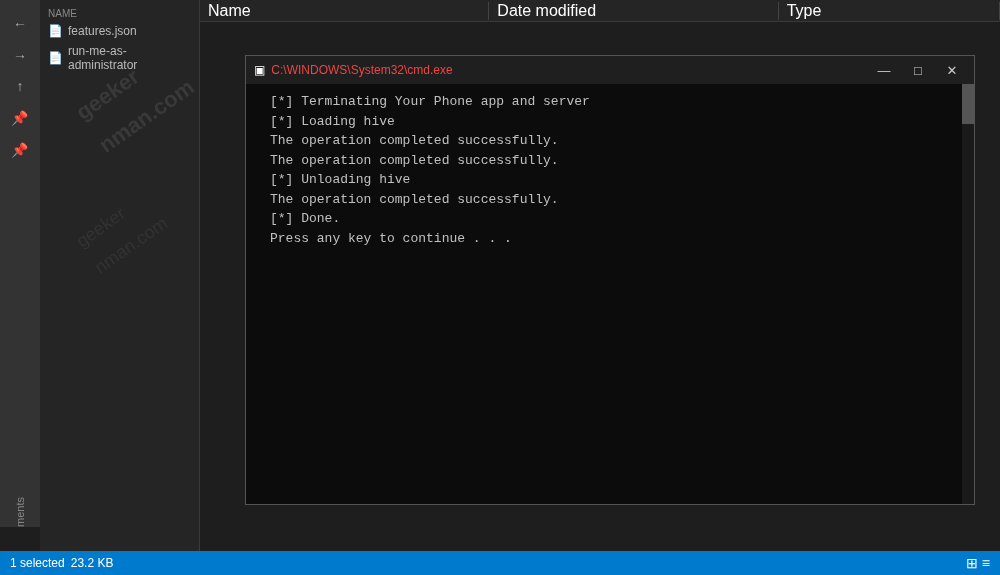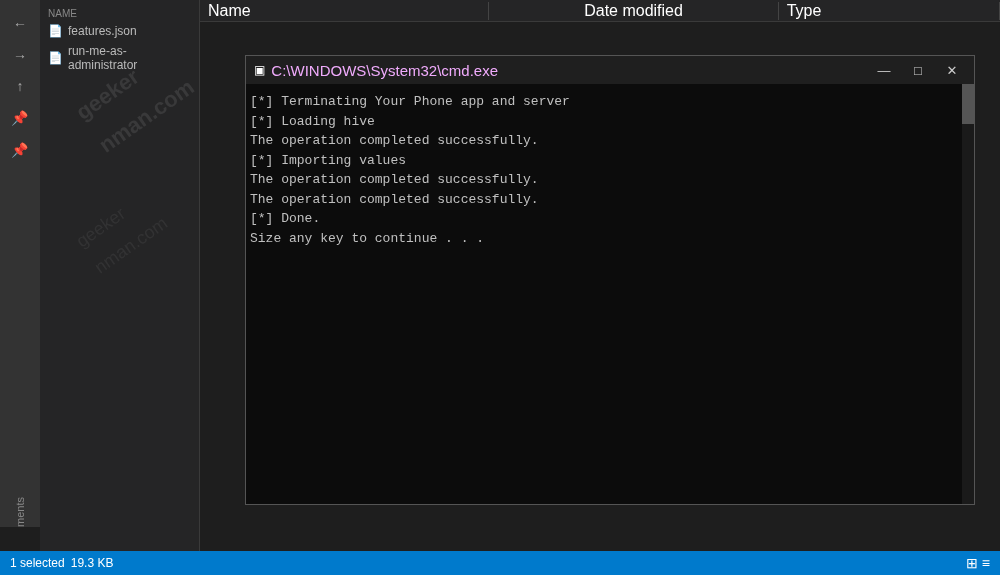--- a/index.html
+++ b/index.html
@@ -168,43 +168,43 @@
       height: 28px;
       background: #1f1f1f;
       display: flex;
       align-items: center;
       padding: 0 8px;
       gap: 6px;
       flex-shrink: 0;
     }
     .cmd-title-icon { font-size: 12px; }
     .cmd-title-text {
-      font-size: 15px;
-      color: #f0abfc;
+      font-size: 12px;
+      color: #ef4444;
       flex: 1;
     }
     .cmd-btn {
       width: 28px;
       height: 20px;
       display: flex;
       align-items: center;
       justify-content: center;
       font-size: 13px;
       color: #ccc;
       cursor: pointer;
       border-radius: 2px;
     }
 
     .cmd-content {
       flex: 1;
       background: #0c0c0c;
       color: #c0c0c0;
       font-family: 'Consolas', 'Courier New', monospace;
       font-size: 13px;
-      padding: 8px 4px;
+      padding: 8px 24px;
       overflow: hidden;
       position: relative;
     }
     .cmd-line {
       line-height: 1.5;
       white-space: pre;
     }
     .cmd-scrollbar {
       position: absolute;
       right: 0;
@@ -271,21 +271,21 @@
       display: flex;
       align-items: center;
       gap: 5px;
       padding: 3px 8px;
       font-size: 12px;
       color: #bbb;
       cursor: pointer;
     }
     .ch { padding: 0 8px; }
     .ch-name { flex: 2; border-right: 1px solid #444; }
-    .ch-date { flex: 2; border-right: 1px solid #444; text-align: center; }
+    .ch-date { flex: 2; border-right: 1px solid #444; }
     .ch-type { flex: 1.5; border-right: 1px solid #444; }
     .ch-size { flex: 1; }
 
     .col-headers-bar {
       height: 22px;
       background: #252526;
       display: flex;
       align-items: center;
       border-bottom: 1px solid #3a3a3a;
     }
@@ -364,40 +364,40 @@
           <div class="cmd-btn">□</div>
           <div class="cmd-btn close">✕</div>
         </div>
         <div class="cmd-content">
           <div class="cmd-line">[*] Terminating Your Phone app and server</div>
           <div class="cmd-line"></div>
           <div class="cmd-line"></div>
           <div class="cmd-line">[*] Loading hive</div>
           <div class="cmd-line">The operation completed successfully.</div>
           <div class="cmd-line"></div>
-          <div class="cmd-line">[*] Importing values</div>
           <div class="cmd-line">The operation completed successfully.</div>
           <div class="cmd-line"></div>
+          <div class="cmd-line">[*] Unloading hive</div>
           <div class="cmd-line">The operation completed successfully.</div>
           <div class="cmd-line"></div>
           <div class="cmd-line">[*] Done.</div>
-          <div class="cmd-line">Size any key to continue . . .</div>
+          <div class="cmd-line">Press any key to continue . . .</div>
           <div class="cmd-scrollbar">
             <div class="cmd-scrollbar-thumb"></div>
           </div>
         </div>
       </div>
 
     </div>
 
   </div>
 </div>
 
 <div class="status-bar">
   <div class="status-left">
     <span>1 selected</span>
-    <span>19.3 KB</span>
+    <span>23.2 KB</span>
   </div>
   <div class="status-right">
     <span class="status-icon">⊞</span>
     <span class="status-icon">≡</span>
   </div>
 </div>
 
 </body></html>

